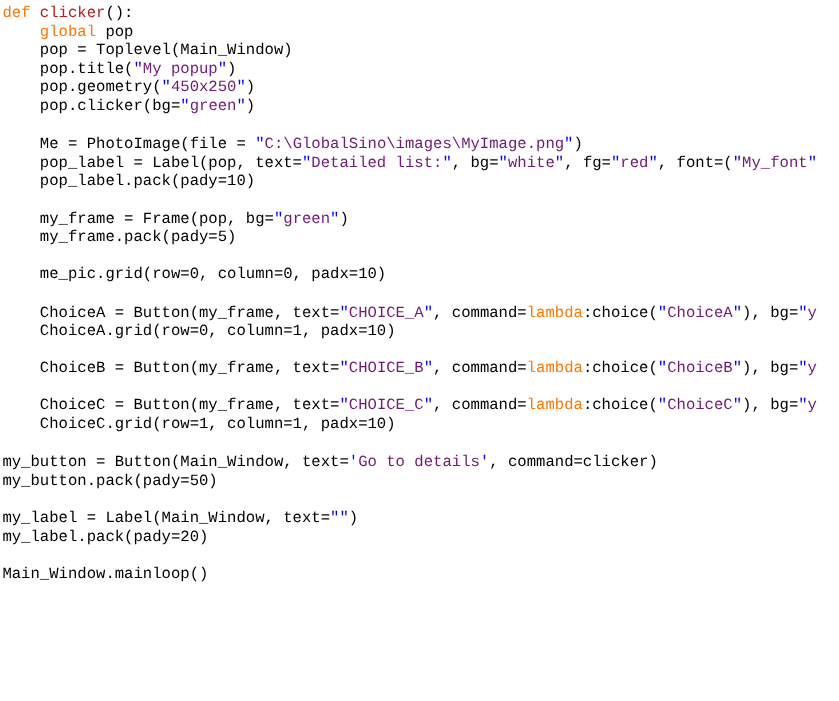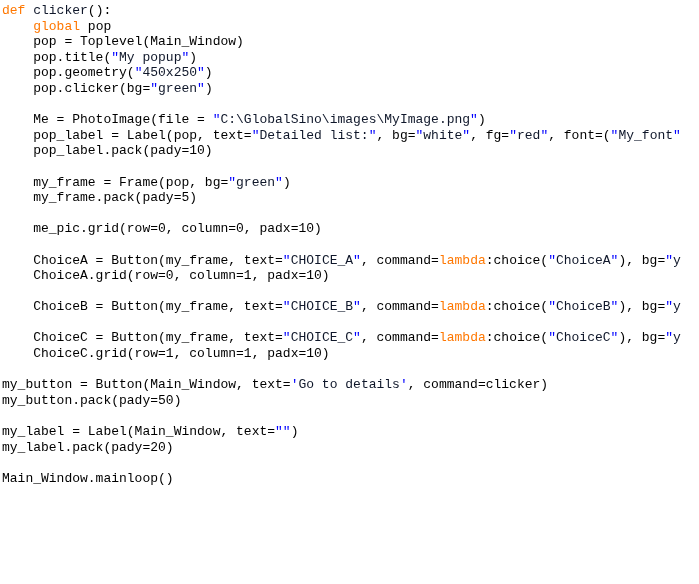--- a/index.html
+++ b/index.html
@@ -34,23 +34,23 @@
     padding-left: 2px;
     overflow: hidden;
     text-overflow: clip;
   }
   .code-line:first-child {
     margin-top: 3px;
   }
   
   .tok-plain   { color: #000000; }
   .tok-kw      { color: #ff7700; }
-  .tok-def     { color: #0f172a; }
+  .tok-def     { color: #b91c1c; }
   .tok-comment { color: #dd0000; }
-  .tok-str     { color: #0f172a; }
+  .tok-str     { color: #701a75; }
   .tok-quote   { color: #0000ff; }
 </style>
 </head>
 <body>
 
 <div id="code-listing">
     <div class="code-line"><span class="tok-kw">def </span><span class="tok-def">clicker</span><span class="tok-plain">():</span></div>
     <div class="code-line"><span class="tok-plain">    </span><span class="tok-kw">global</span><span class="tok-plain"> pop</span></div>
     <div class="code-line"><span class="tok-plain">    pop = Toplevel(Main_Window)</span></div>
     <div class="code-line"><span class="tok-plain">    pop.title(</span><span class="tok-quote">"</span><span class="tok-str">My popup</span><span class="tok-quote">"</span><span class="tok-plain">)</span></div>

